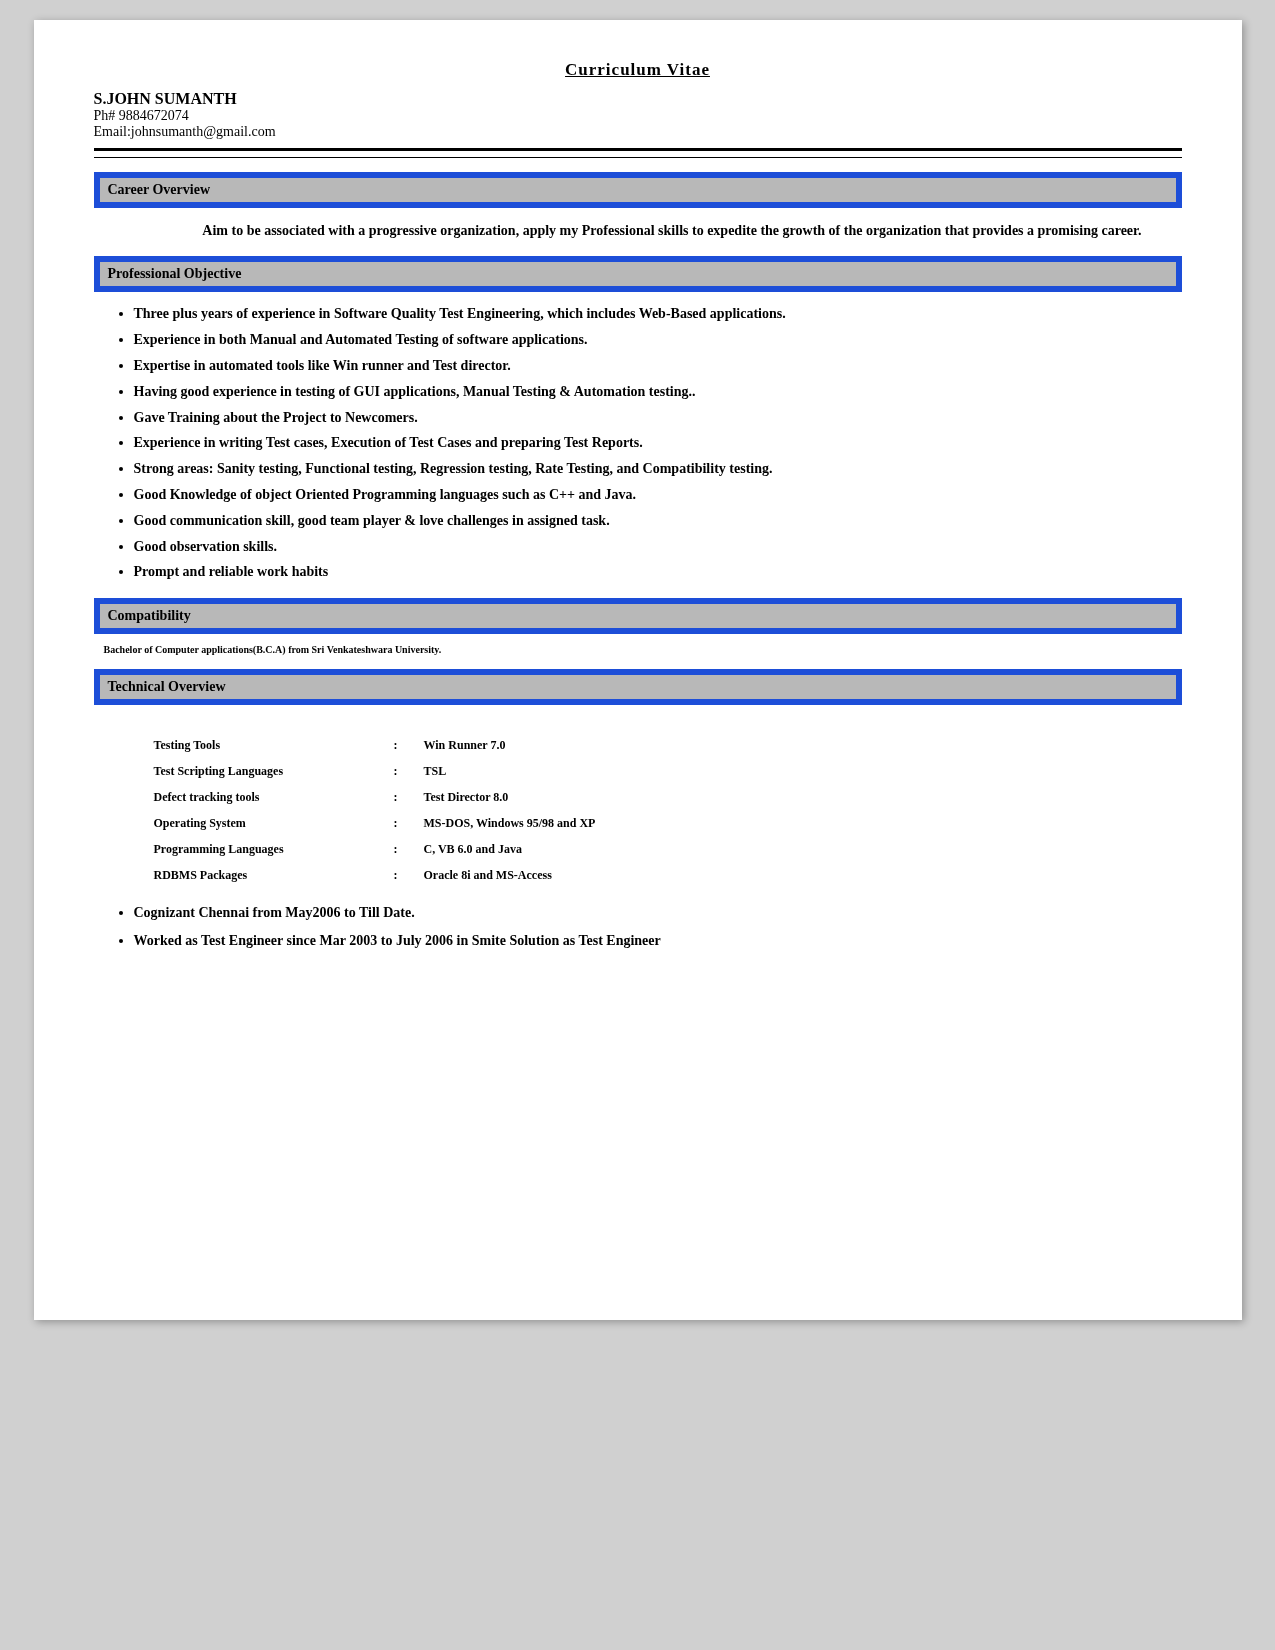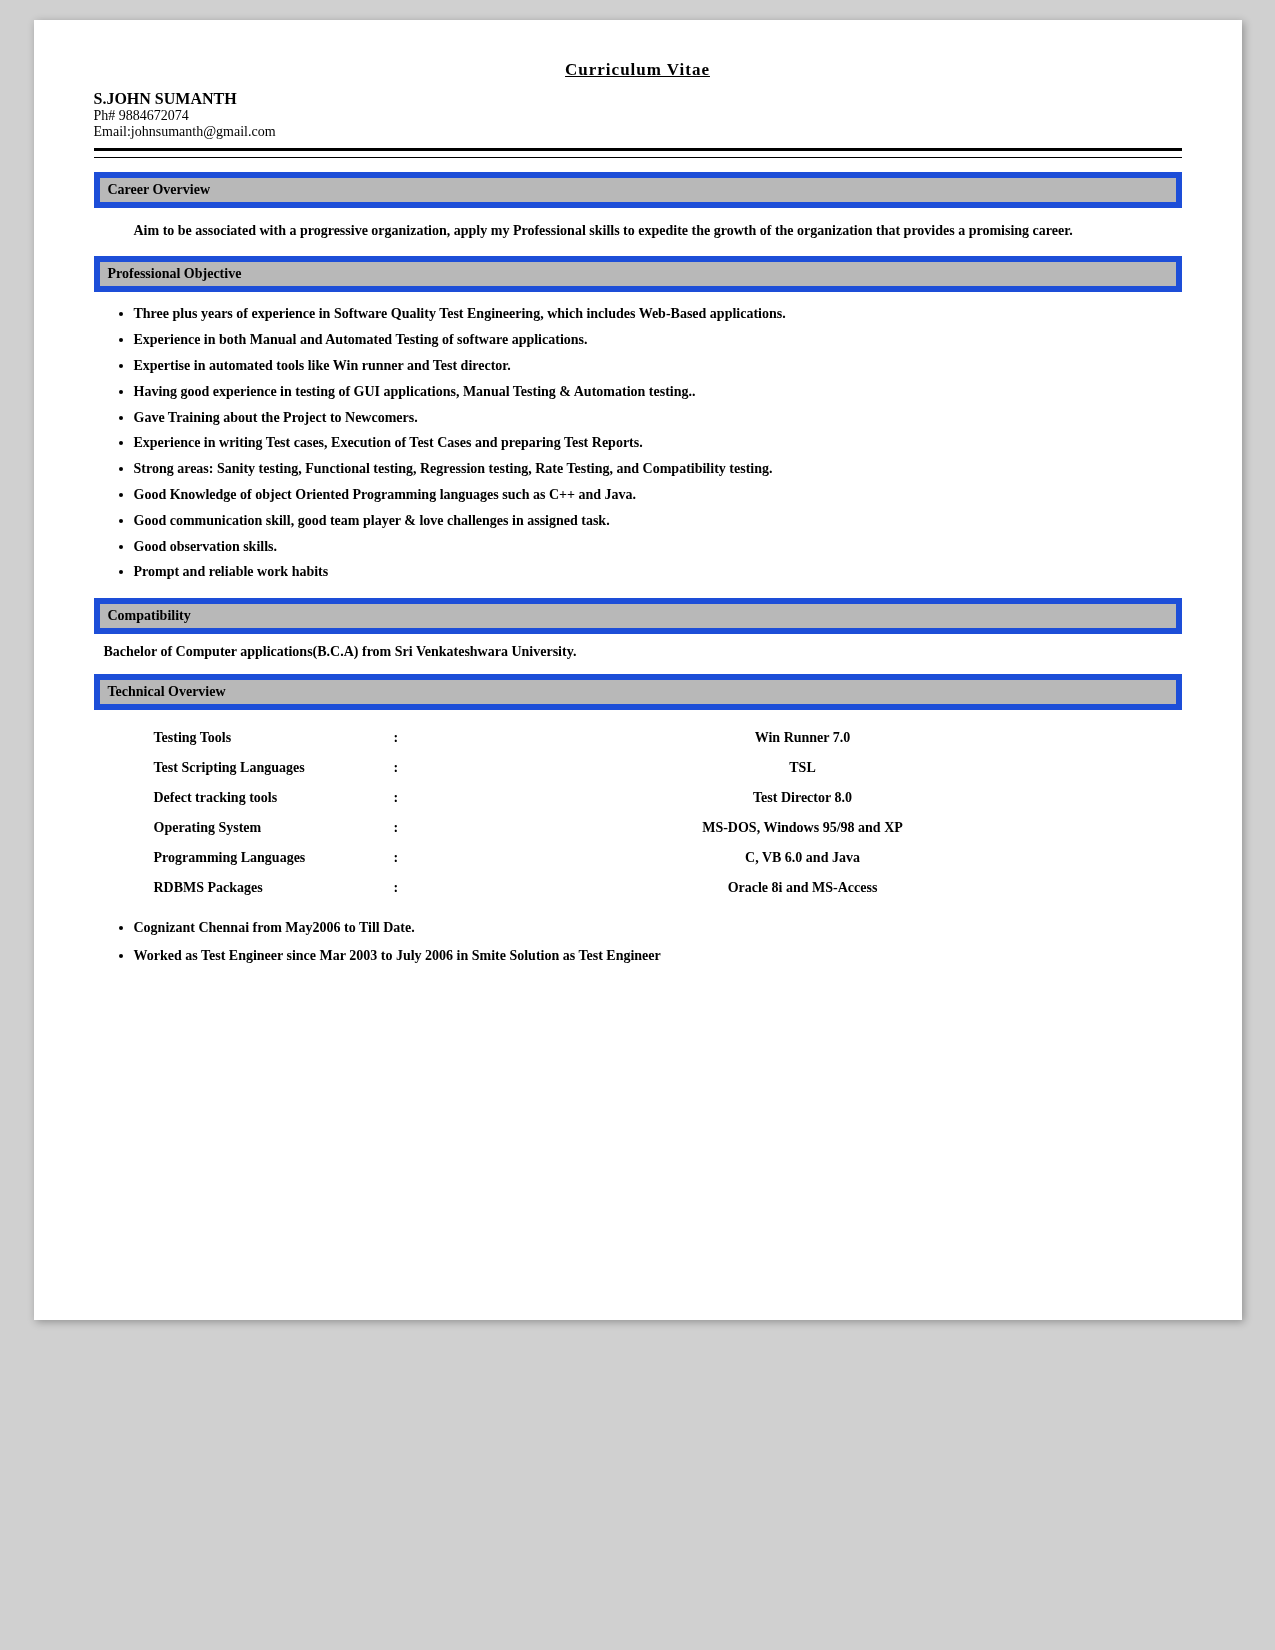--- a/index.html
+++ b/index.html
@@ -67,70 +67,69 @@
       padding: 4px 8px;
       font-size: 14px;
       font-weight: bold;
       margin: 14px 0 10px 0;
       border: 6px solid #1d4ed8;
     }
 
     .career-overview-text {
       font-size: 14px;
       font-weight: bold;
-      text-align: left;
+      text-align: right;
       margin: 12px 40px;
       line-height: 1.6;
     }
 
     .bullet-list {
       margin: 8px 0 8px 30px;
       padding-left: 10px;
       font-size: 14px;
       line-height: 1.7;
     }
 
     .bullet-list li {
       margin-bottom: 2px;
     }
 
     .bullet-list li strong, .bullet-list li b {
       font-weight: bold;
     }
 
     .qualification-text {
-      font-size: 14px;
+      font-size: 10px;
       font-weight: bold;
       margin: 10px 0 10px 10px;
     }
 
     .tech-table {
-      margin: 14px 0 14px 60px;
-      font-size: 14px;
+      margin: 28px 0 14px 60px;
+      font-size: 12px;
       font-weight: bold;
       line-height: 2;
     }
 
     .tech-table .row {
       display: flex;
       margin-bottom: 2px;
     }
 
     .tech-table .label {
       width: 240px;
       font-weight: bold;
     }
 
     .tech-table .colon {
       width: 30px;
     }
 
     .tech-table .value {
       flex: 1;
-      text-align: center;
     }
 
     .work-bullets {
       margin: 8px 0 8px 30px;
       padding-left: 10px;
       font-size: 14px;
       font-weight: bold;
       line-height: 1.7;
     }
 

